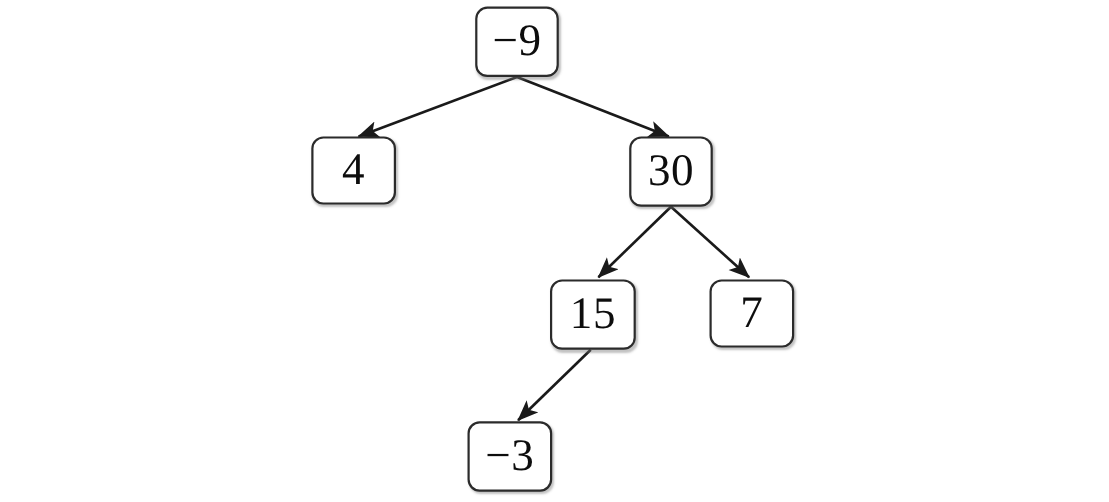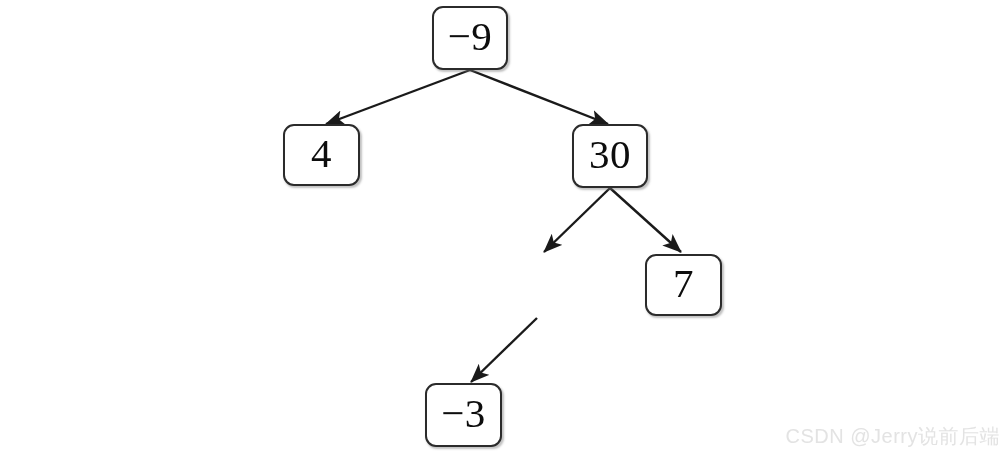--- a/index.html
+++ b/index.html
@@ -86,24 +86,26 @@
   </div>
 
   <div class="tree-node" style="left:283px; top:124px; width:77px; height:62px;">
     <span class="node-label">4</span>
   </div>
 
   <div class="tree-node" style="left:572px; top:124px; width:76px; height:64px;">
     <span class="node-label">30</span>
   </div>
 
+  <div class="tree-node" style="left:500px; top:254px; width:78px; height:64px;">
+    <span class="node-label">15</span>
+  </div>
 
   <div class="tree-node" style="left:645px; top:254px; width:77px; height:62px;">
     <span class="node-label">7</span>
   </div>
 
   <div class="tree-node" style="left:425px; top:383px; width:77px; height:64px;">
     <span class="node-label">−3</span>
   </div>
 
-  <div id="watermark">CSDN @Jerry说前后端</div>
 
 </div>
 
 </body></html>

